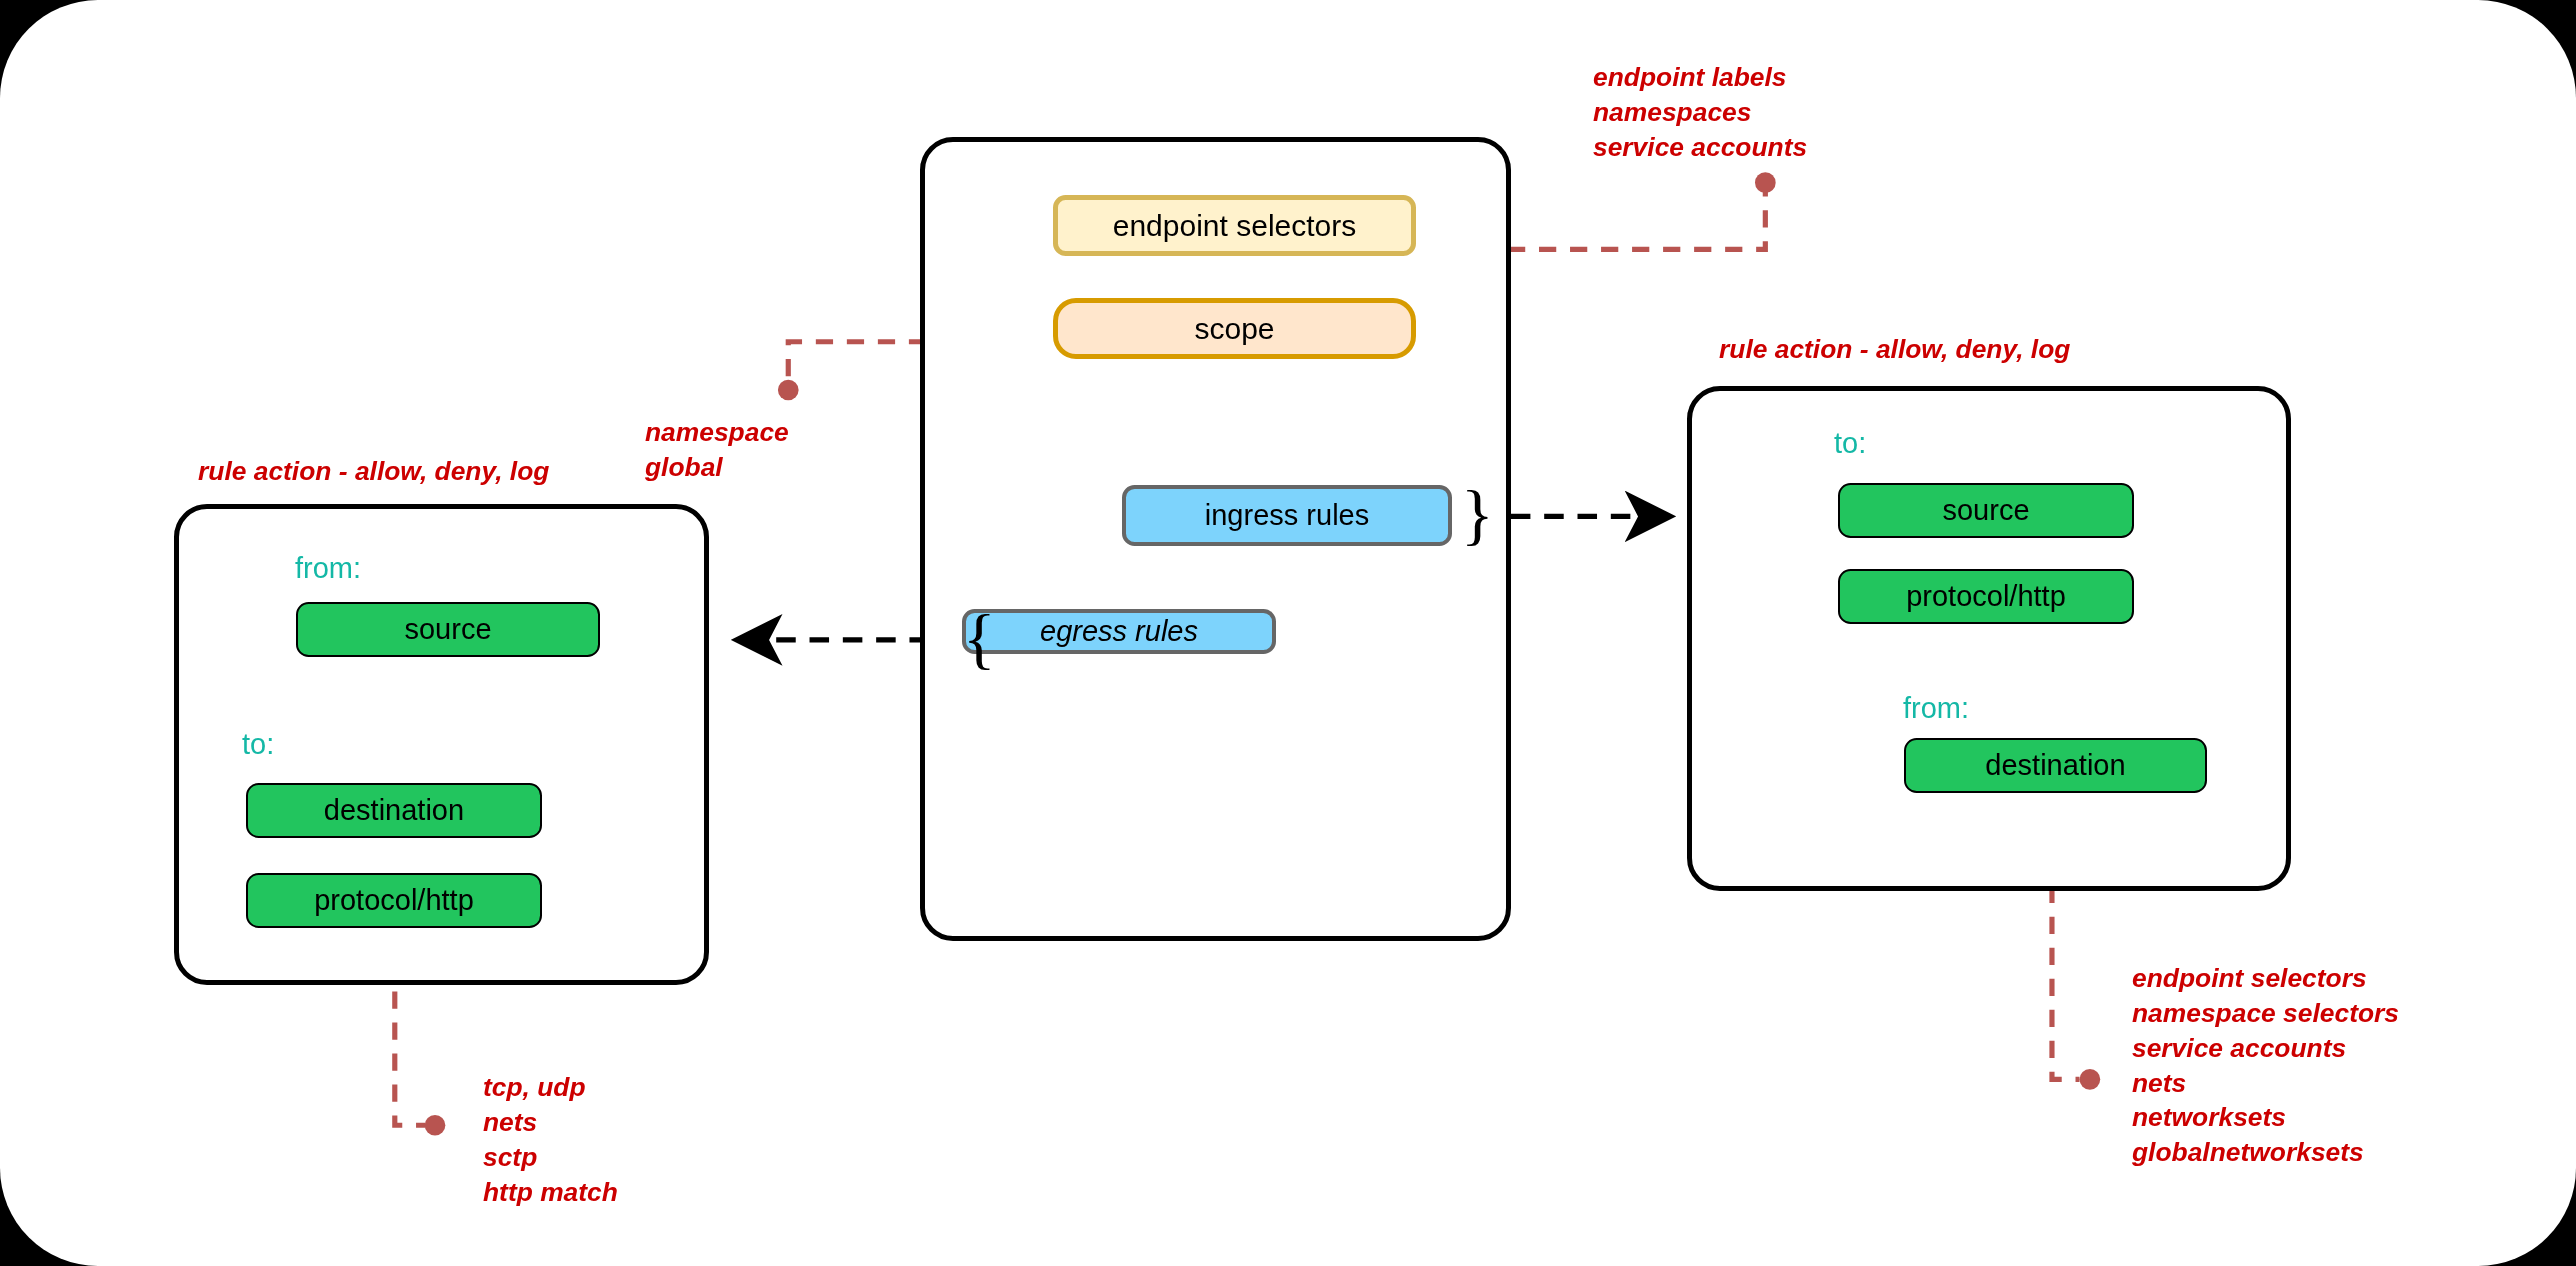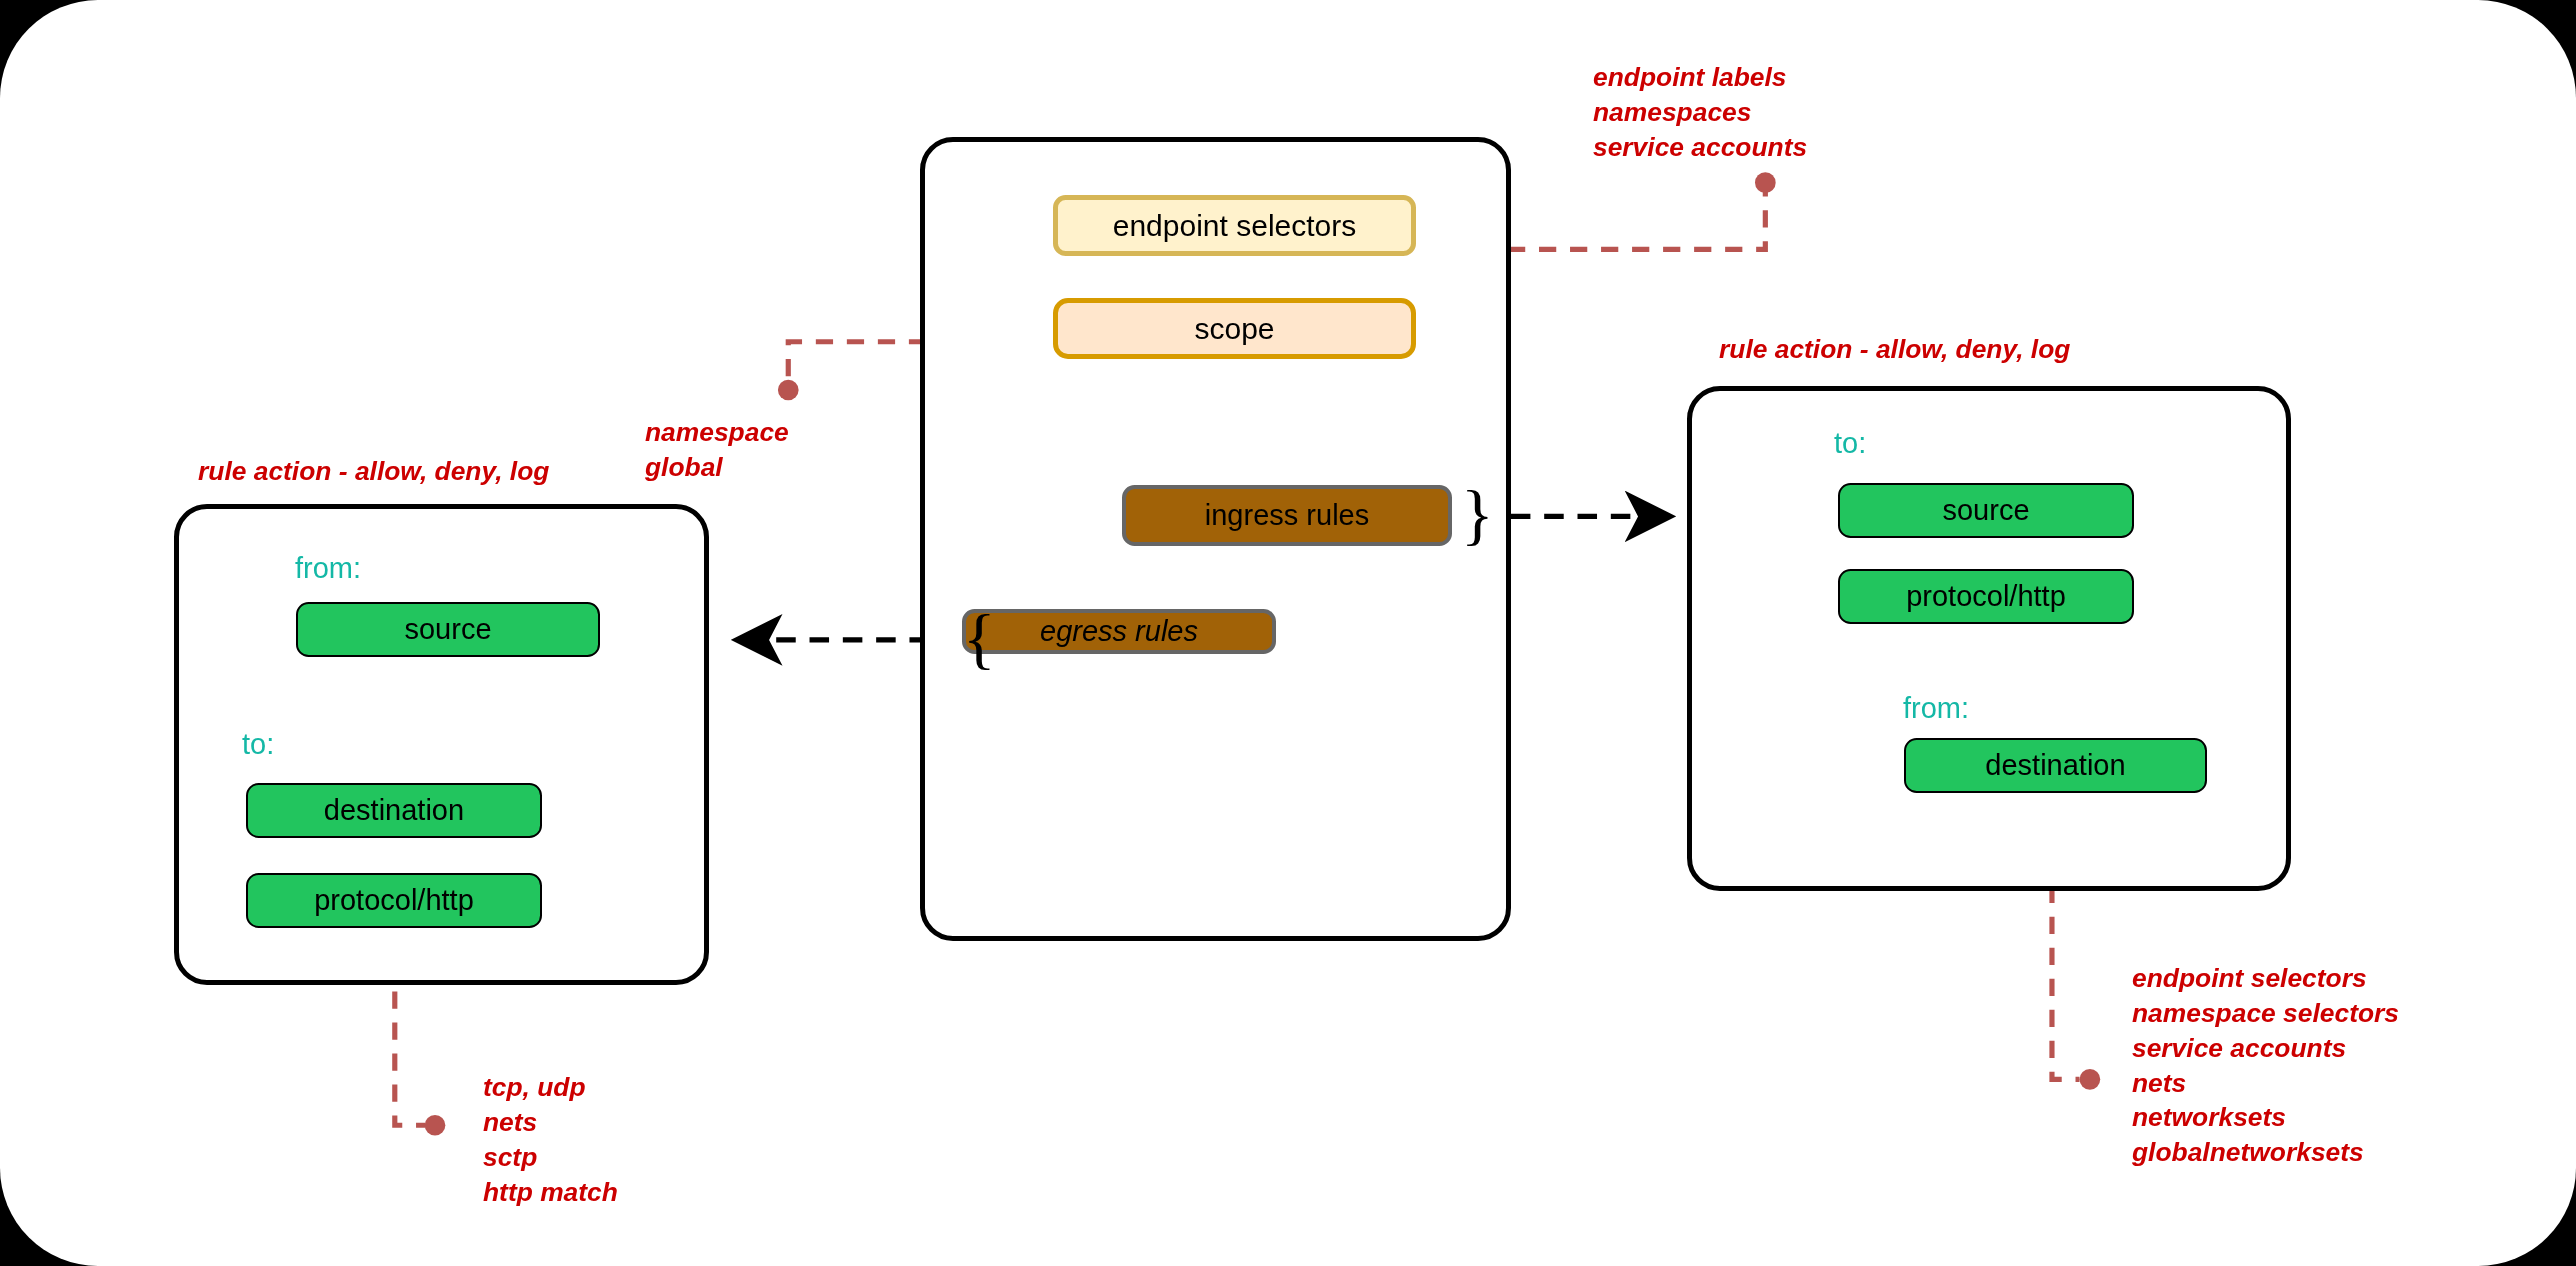--- a/index.html
+++ b/index.html
@@ -21,25 +21,25 @@
 
   
   .plainbox{border:2.9px solid #000000;border-radius:12.6px;background:#22c55e;
             font-size:29px;color:#000000;}
 
   
   .yellowbox{border:5.2px solid #d6b656;border-radius:12.6px;background:#fff2cc;
              font-size:30px;color:#000000;}
 
   
-  .orangebox{border:5.2px solid #d79b00;border-radius:15px;background:#ffe6cc;
+  .orangebox{border:5.2px solid #d79b00;border-radius:23px;background:#ffe6cc;
              font-size:30px;color:#000000;}
 
   
-  .greybox{border:4.6px solid #666666;border-radius:12.6px;background:#a16207;
+  .greybox{border:4.6px solid #666666;border-radius:12.6px;background:#7dd3fc;
            font-size:29px;color:#000000;}
 
   
   .lbl{position:absolute;font-size:29px;color:#14b8a6;white-space:nowrap;}
 
   
   .anno{position:absolute;color:#cc0000;font-weight:bold;font-style:italic;
         font-size:26.4px;line-height:1.32;white-space:nowrap;}
   .anno.center{}
 

